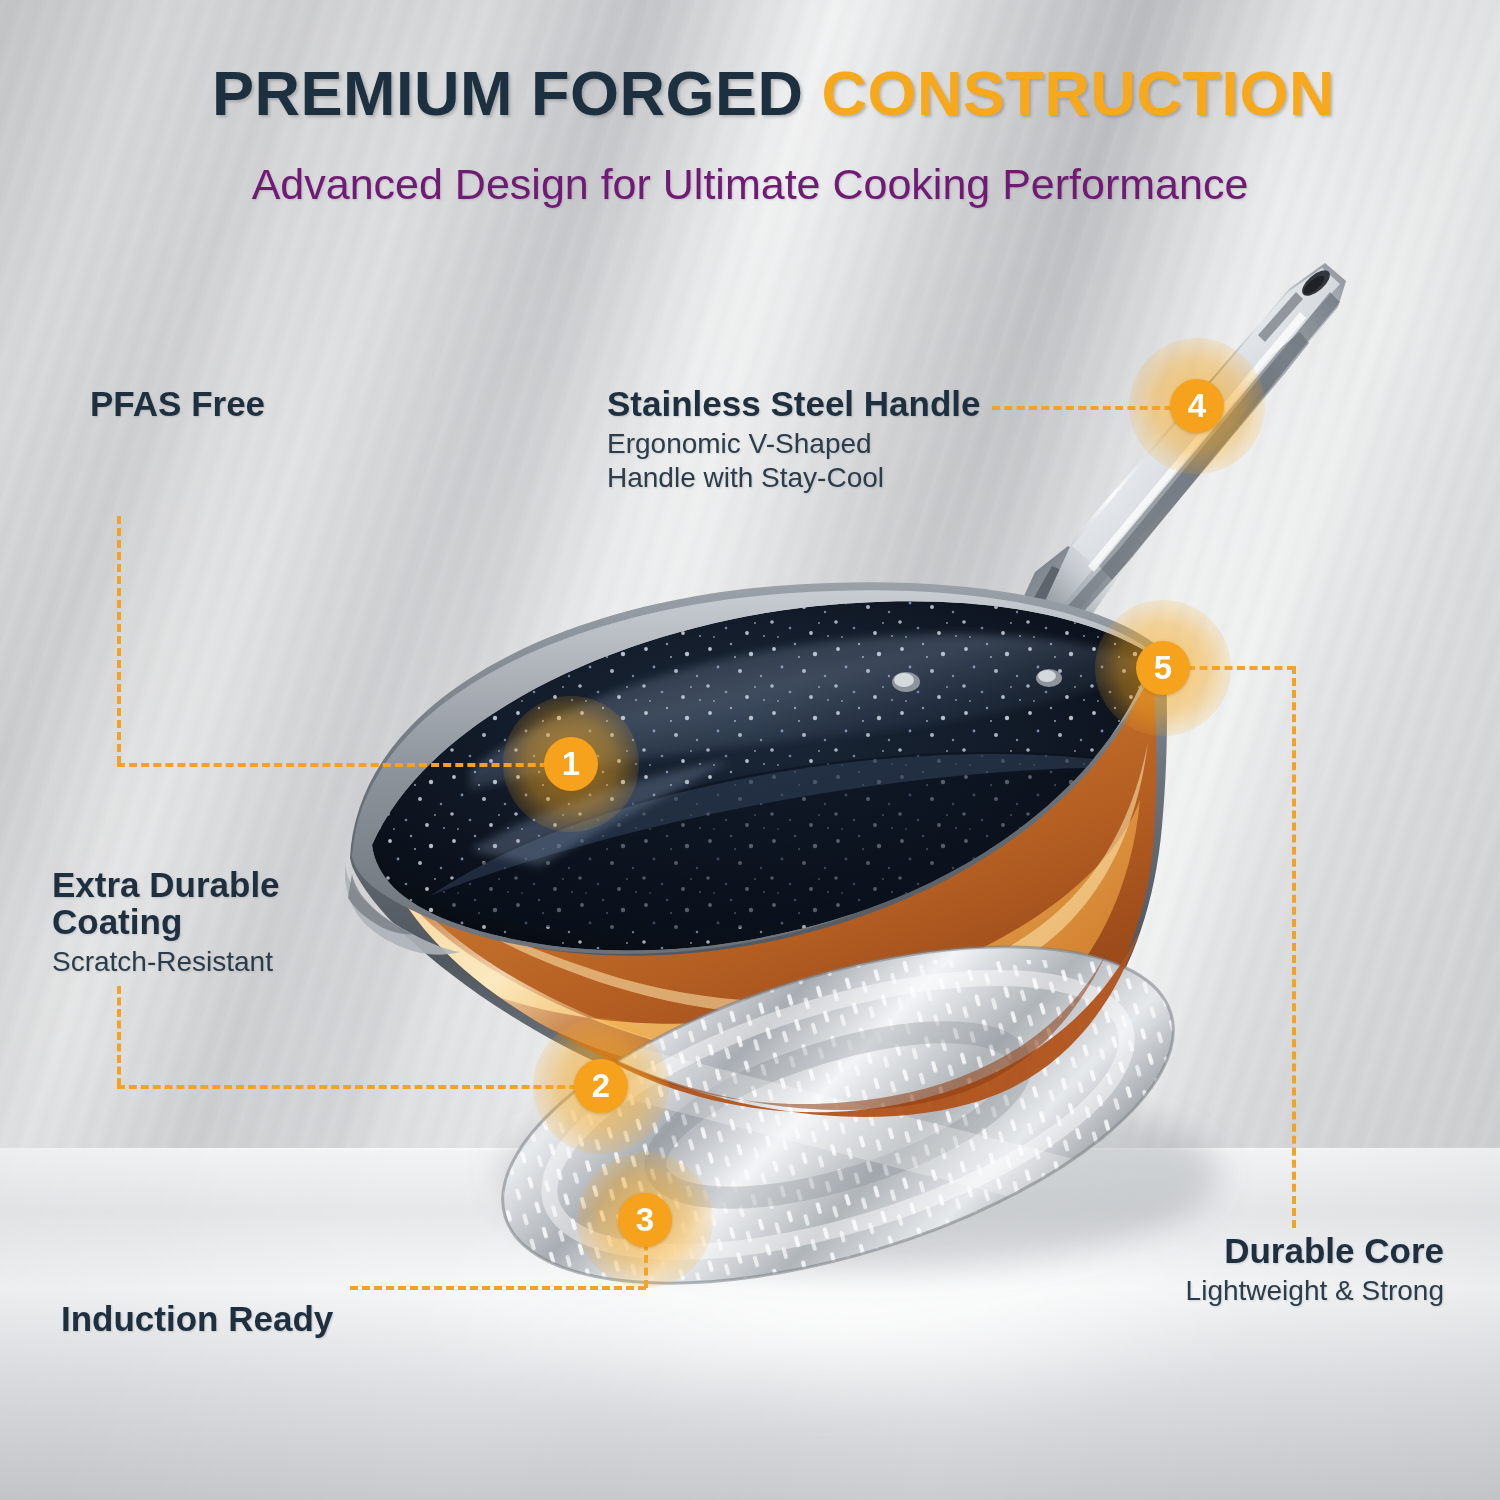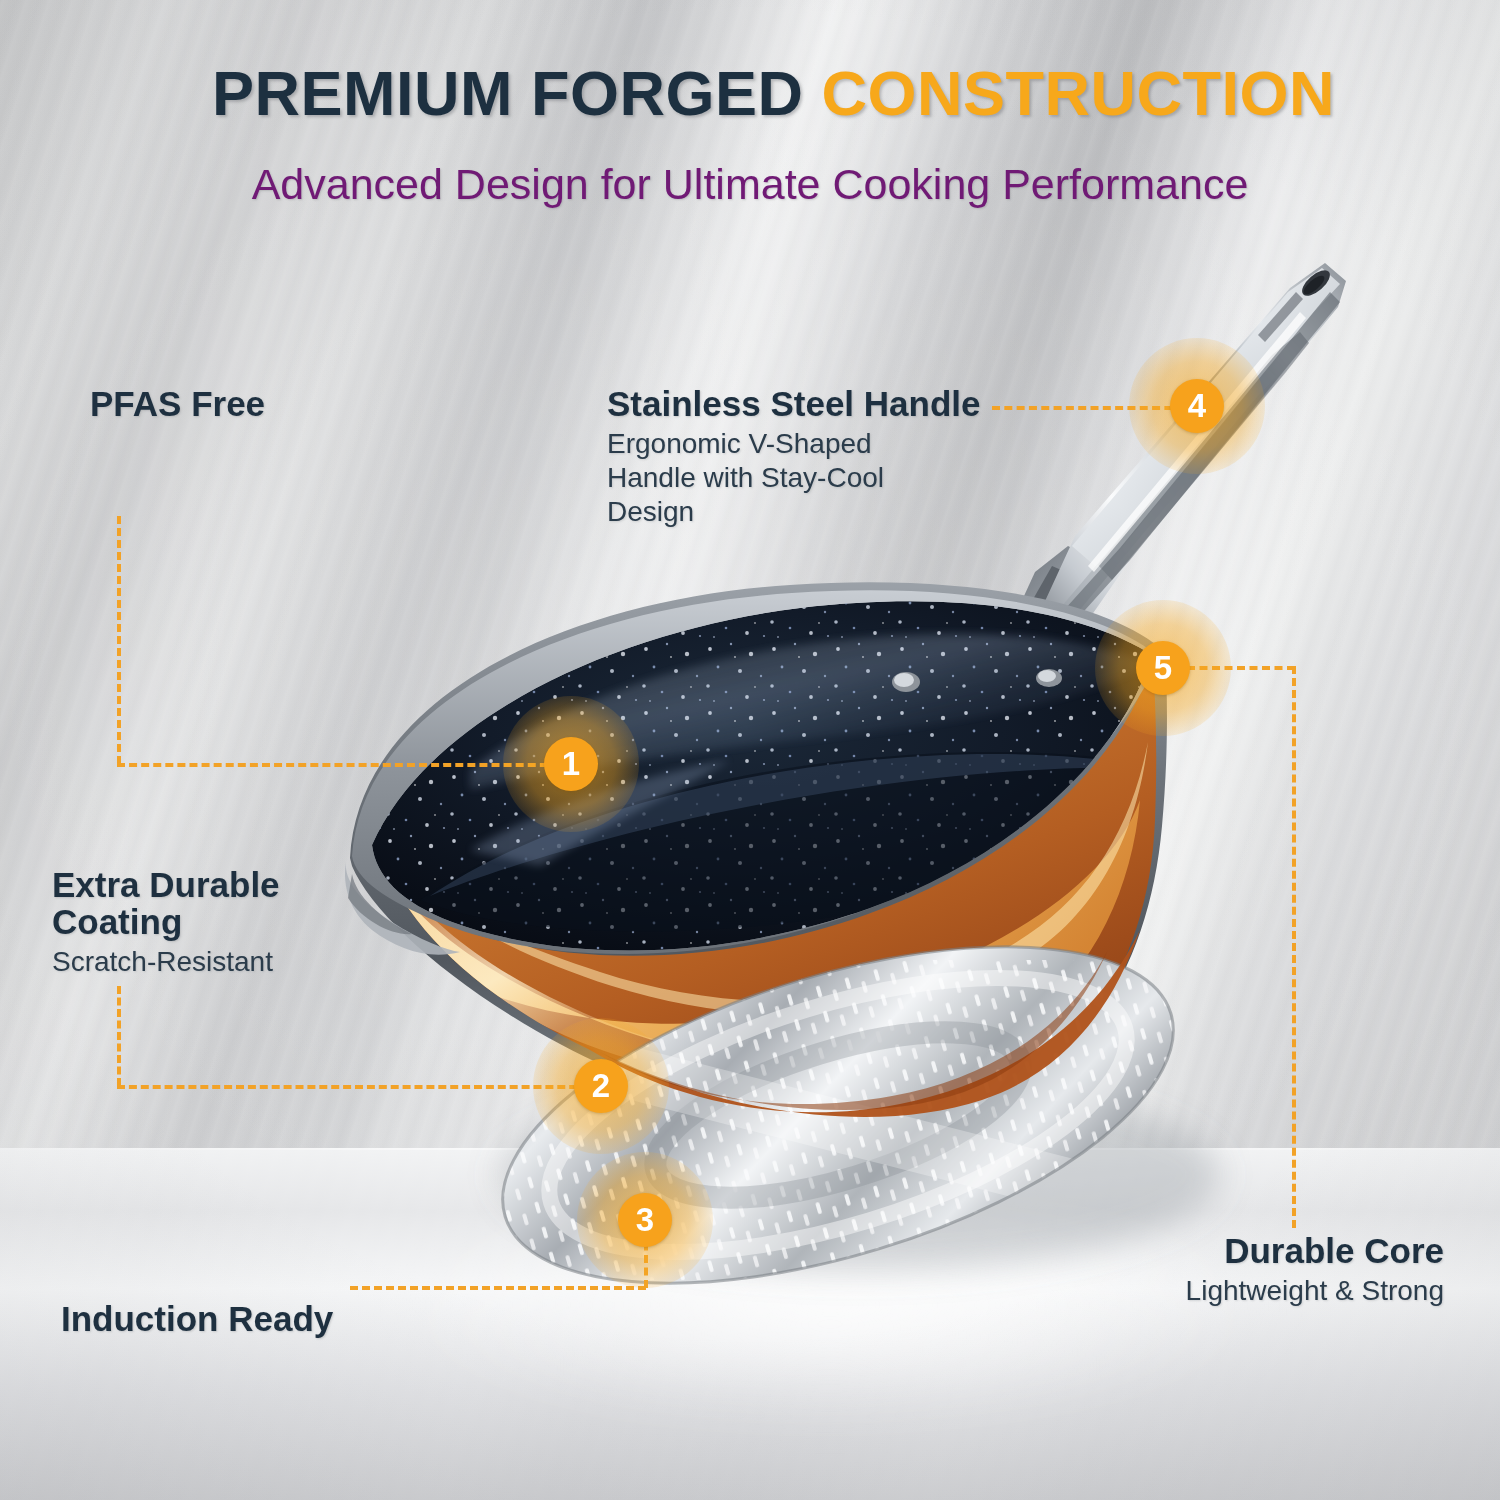--- a/index.html
+++ b/index.html
@@ -395,21 +395,20 @@
 
   <div class="callout" style="left:61px;top:1300px;width:460px;">
     <div class="c-title">Induction Ready</div>
   </div>
 
   <div class="callout" style="left:607px;top:385px;width:430px;">
     <div class="c-title">Stainless Steel Handle</div>
     <div class="c-sub">
       <div>Ergonomic V-Shaped</div>
       <div>Handle with Stay-Cool</div>
-      <div>Design</div>
     </div>
   </div>
 
   <div class="callout c-right" style="left:1000px;top:1232px;width:444px;">
     <div class="c-title">Durable Core</div>
     <div class="c-sub">Lightweight &amp; Strong</div>
   </div>
 
 </div>
 

